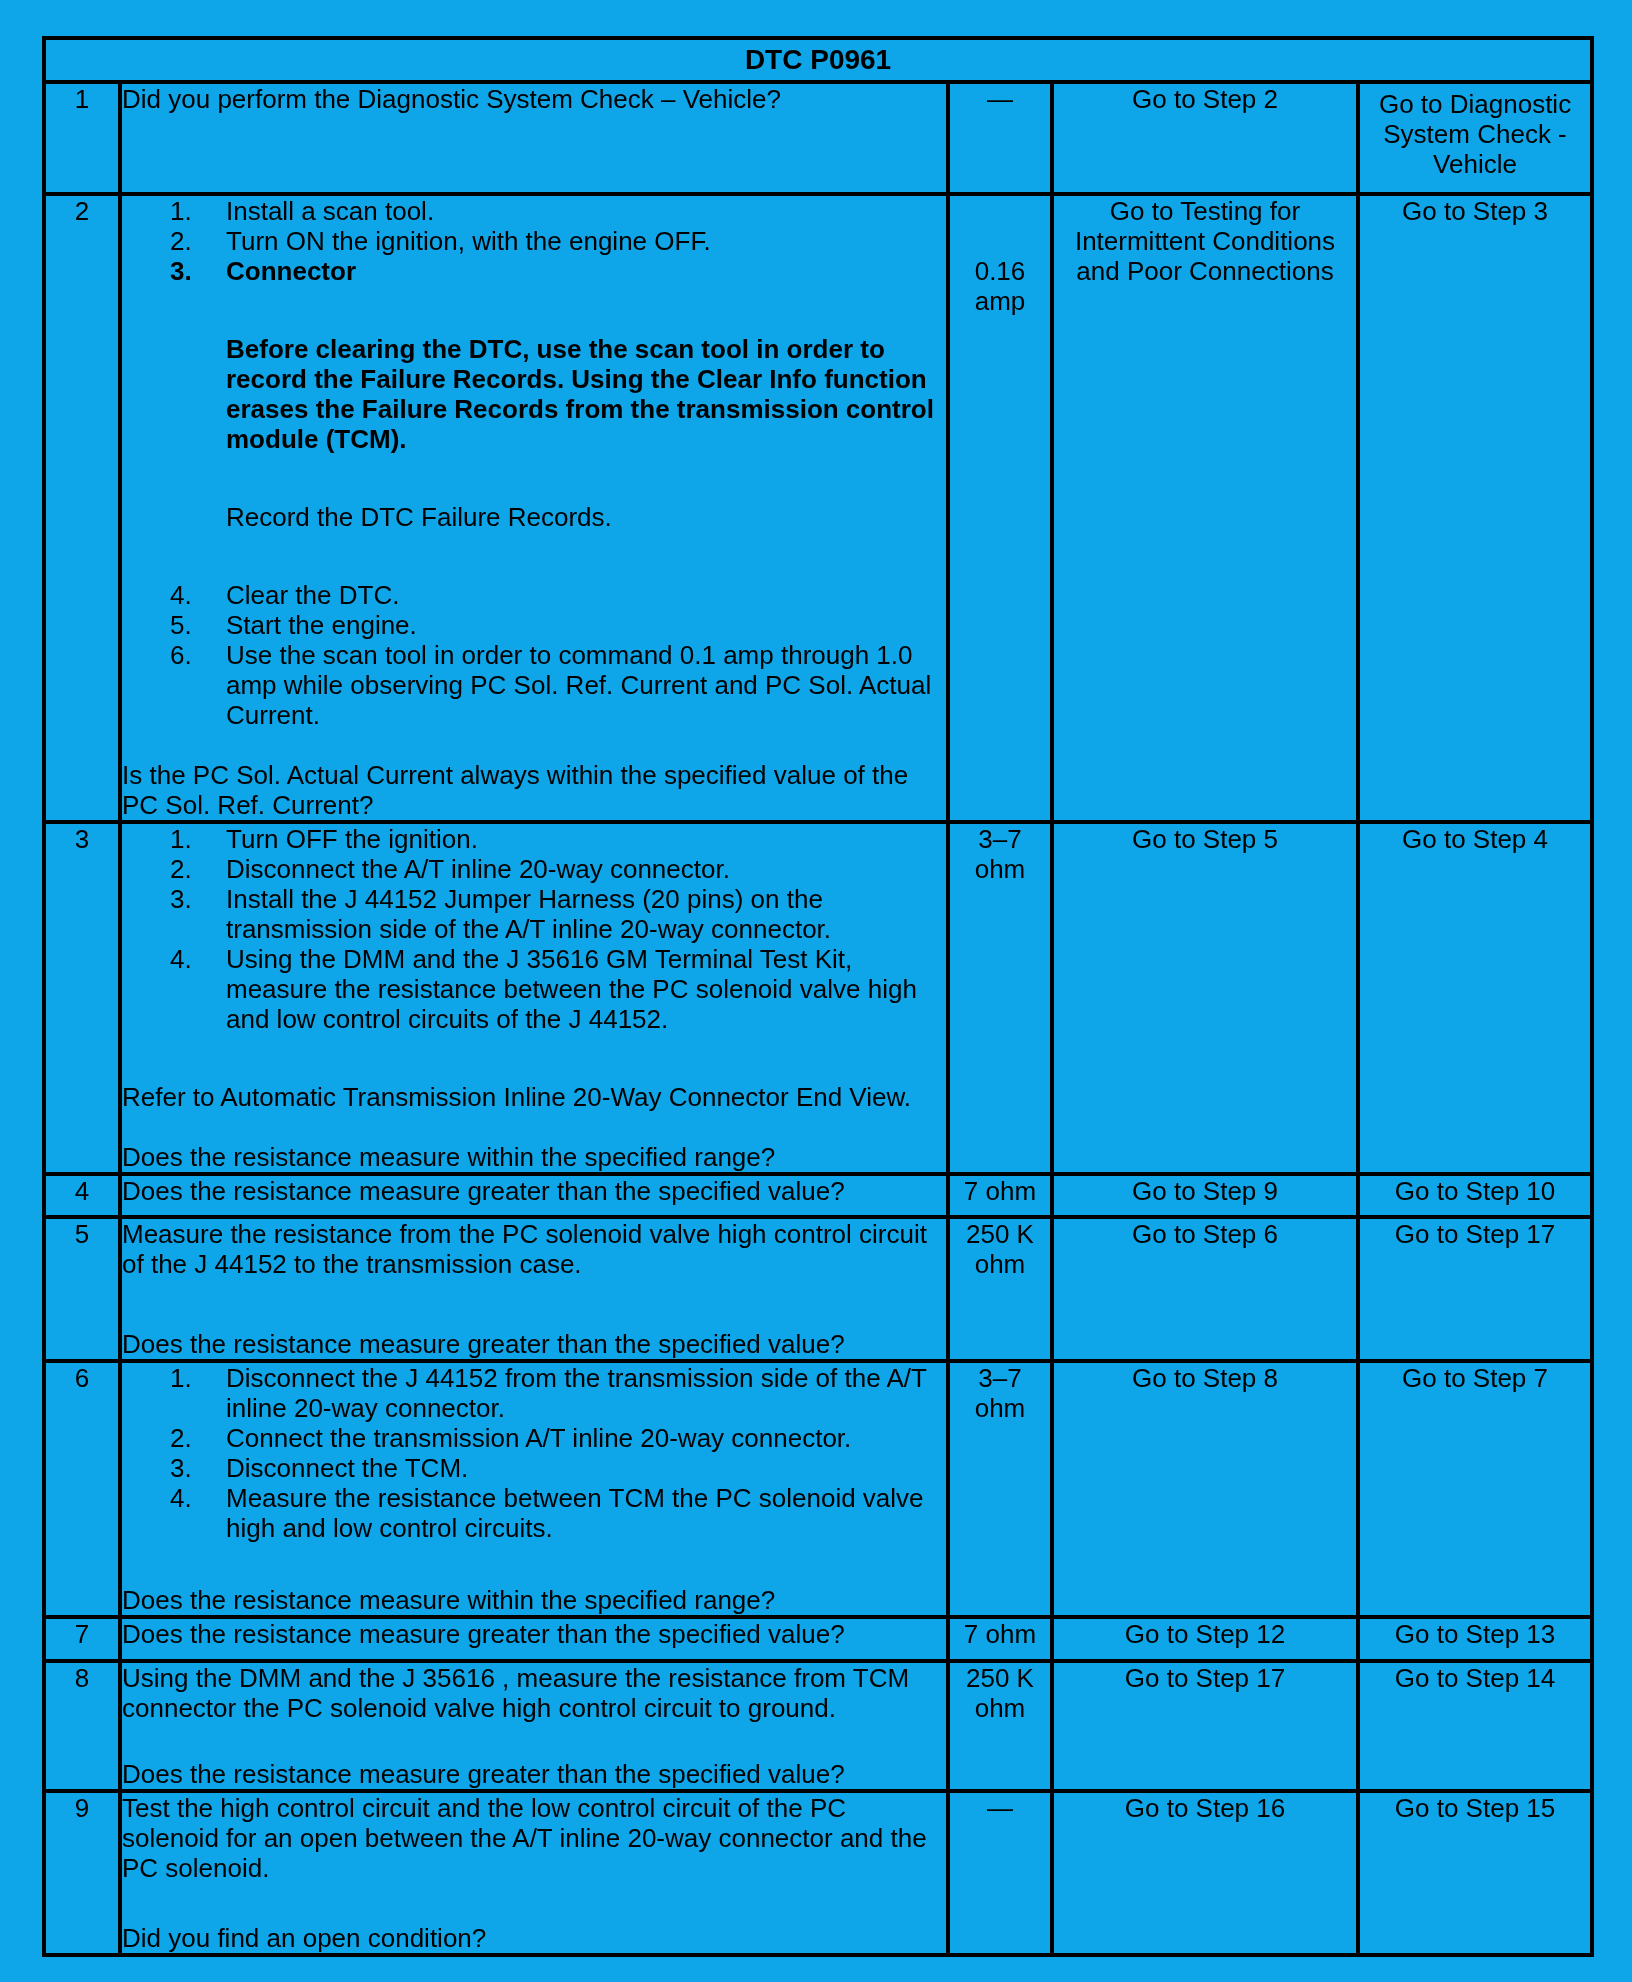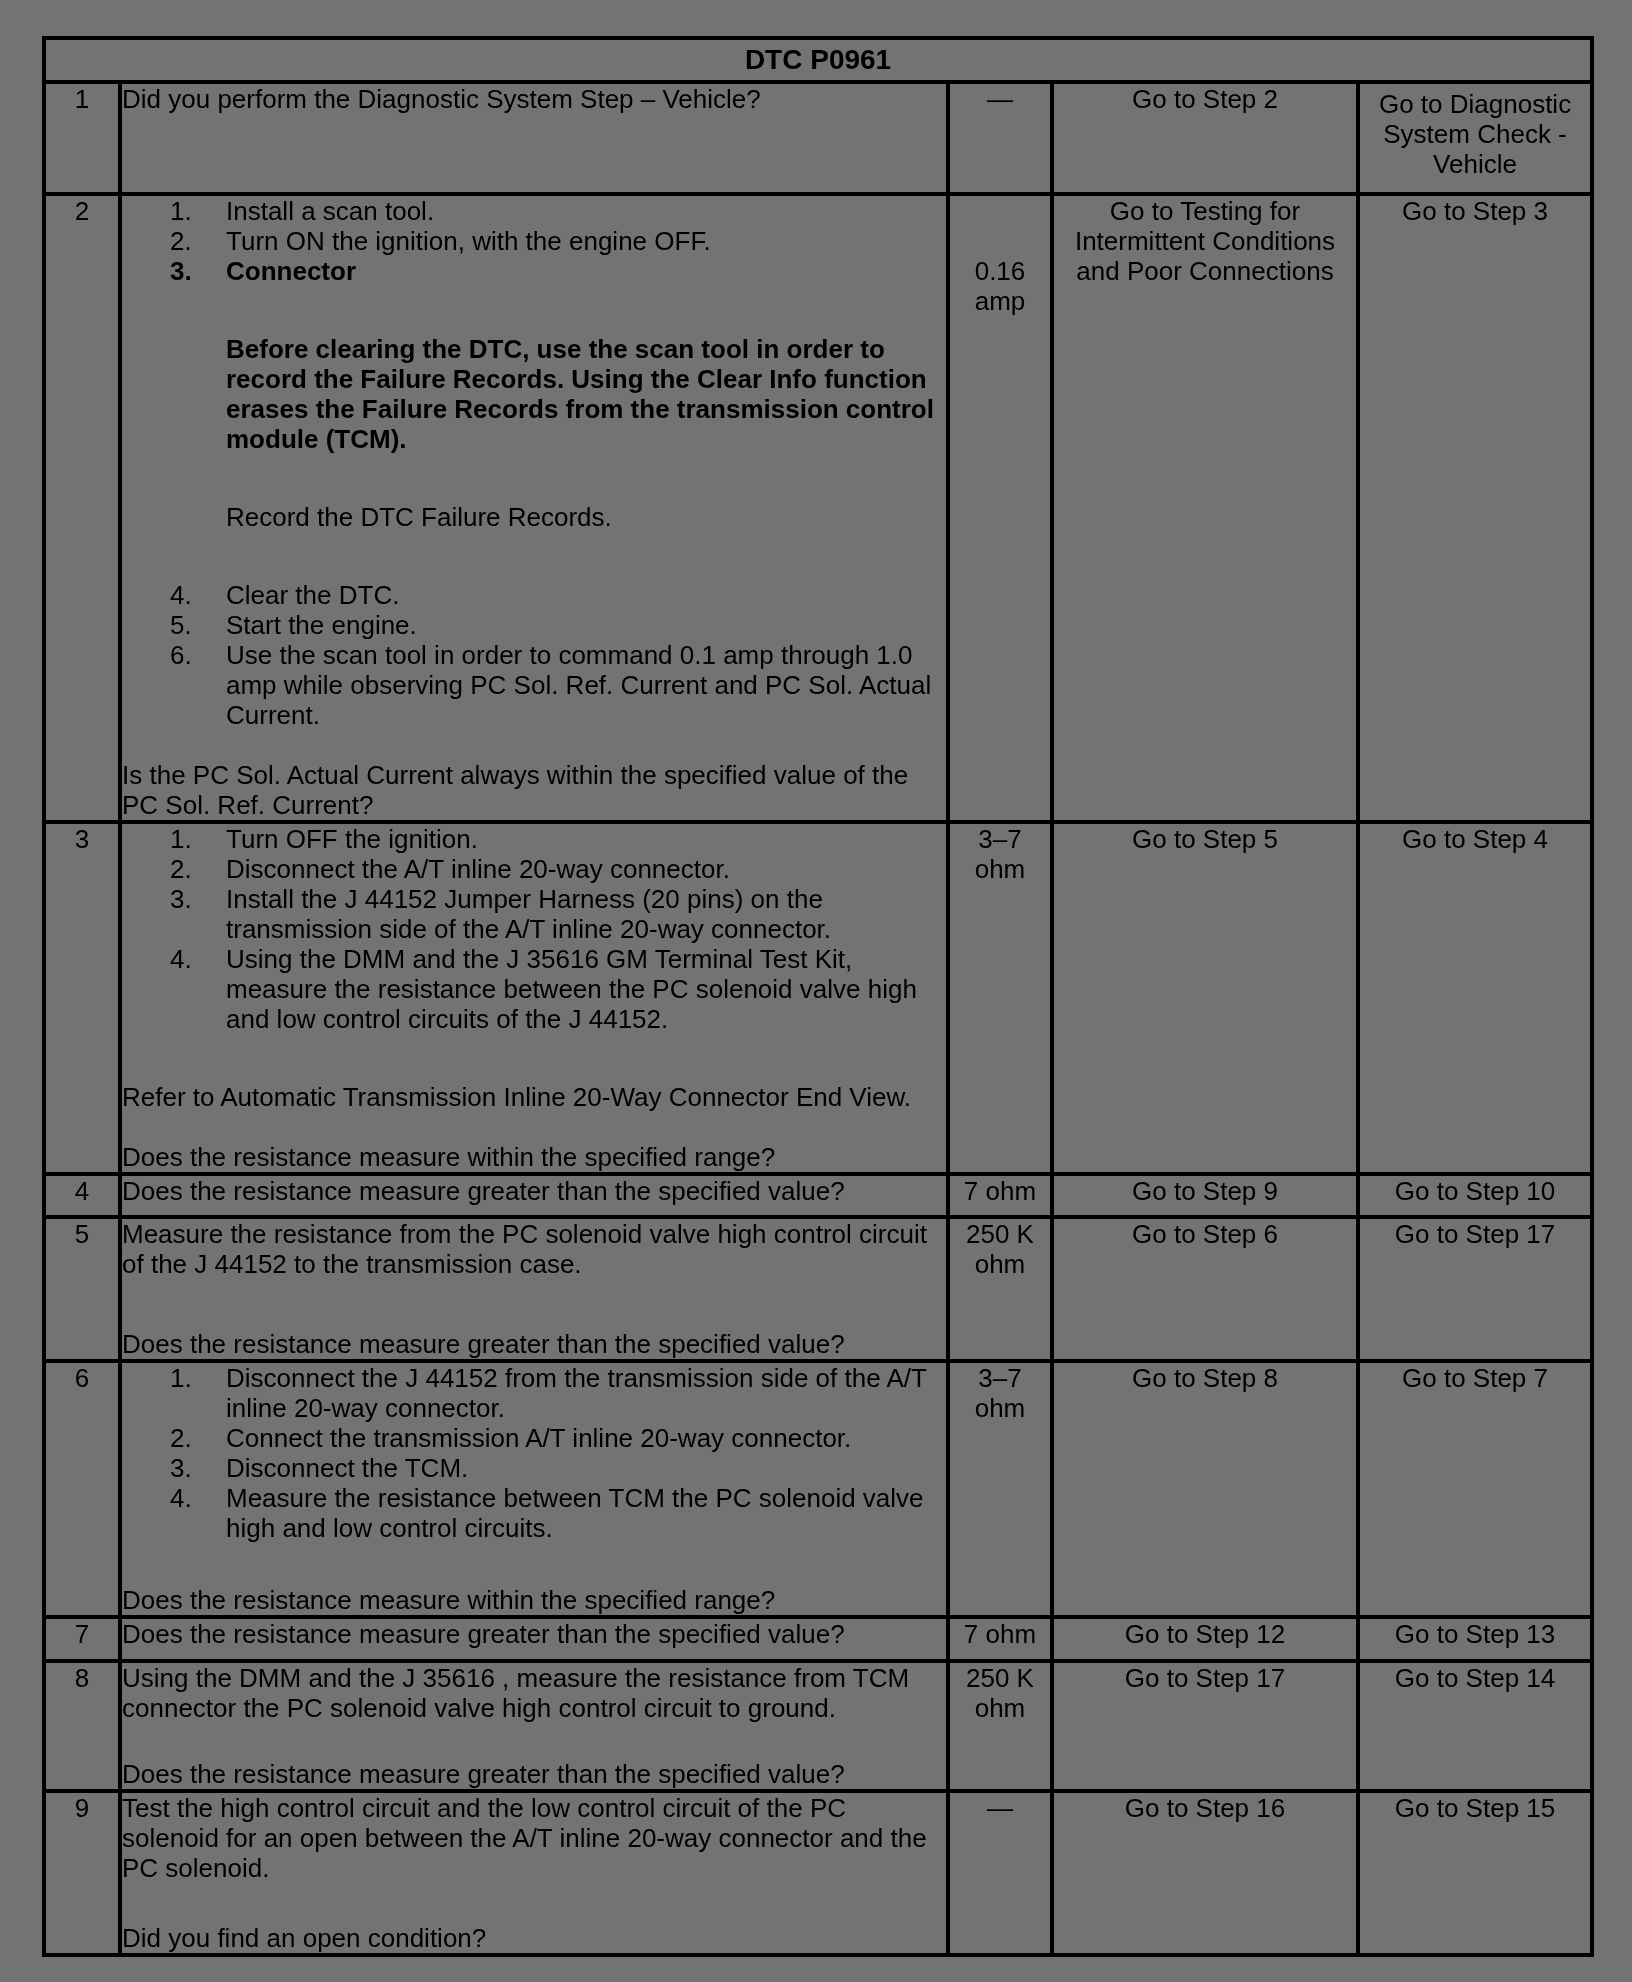--- a/index.html
+++ b/index.html
@@ -10,21 +10,21 @@
   body {
     width: 1632px;
     height: 1982px;
     font-family: "Liberation Sans", sans-serif;
     color: #000;
   }
   .page {
     position: relative;
     width: 1632px;
     height: 1982px;
-    background: #737373;
+    background: #0ea5e9;
     overflow: hidden;
   }
   table.dtc {
     position: absolute;
     left: 42px;
     top: 36px;
     width: 1548px;
     border-collapse: collapse;
     table-layout: fixed;
     font-size: 26px;
@@ -114,21 +114,21 @@
     <thead>
       <tr class="title-row">
         <th colspan="5">DTC P0961</th>
       </tr>
     </thead>
     <tbody id="table-body">
         <tr class="r1">
           <td class="step">1</td>
           <td class="action">
             <div class="action-inner">
-              <div class="blk p">Did you perform the Diagnostic System Step – Vehicle?</div>
+              <div class="blk p">Did you perform the Diagnostic System Check – Vehicle?</div>
             </div>
           </td>
           <td class="values"><div class="values-inner">—</div></td>
           <td class="yes">Go to Step 2</td>
           <td class="no top">Go to Diagnostic System Check - Vehicle</td>
         </tr>
         <tr class="r2">
           <td class="step">2</td>
           <td class="action">
             <div class="action-inner">

